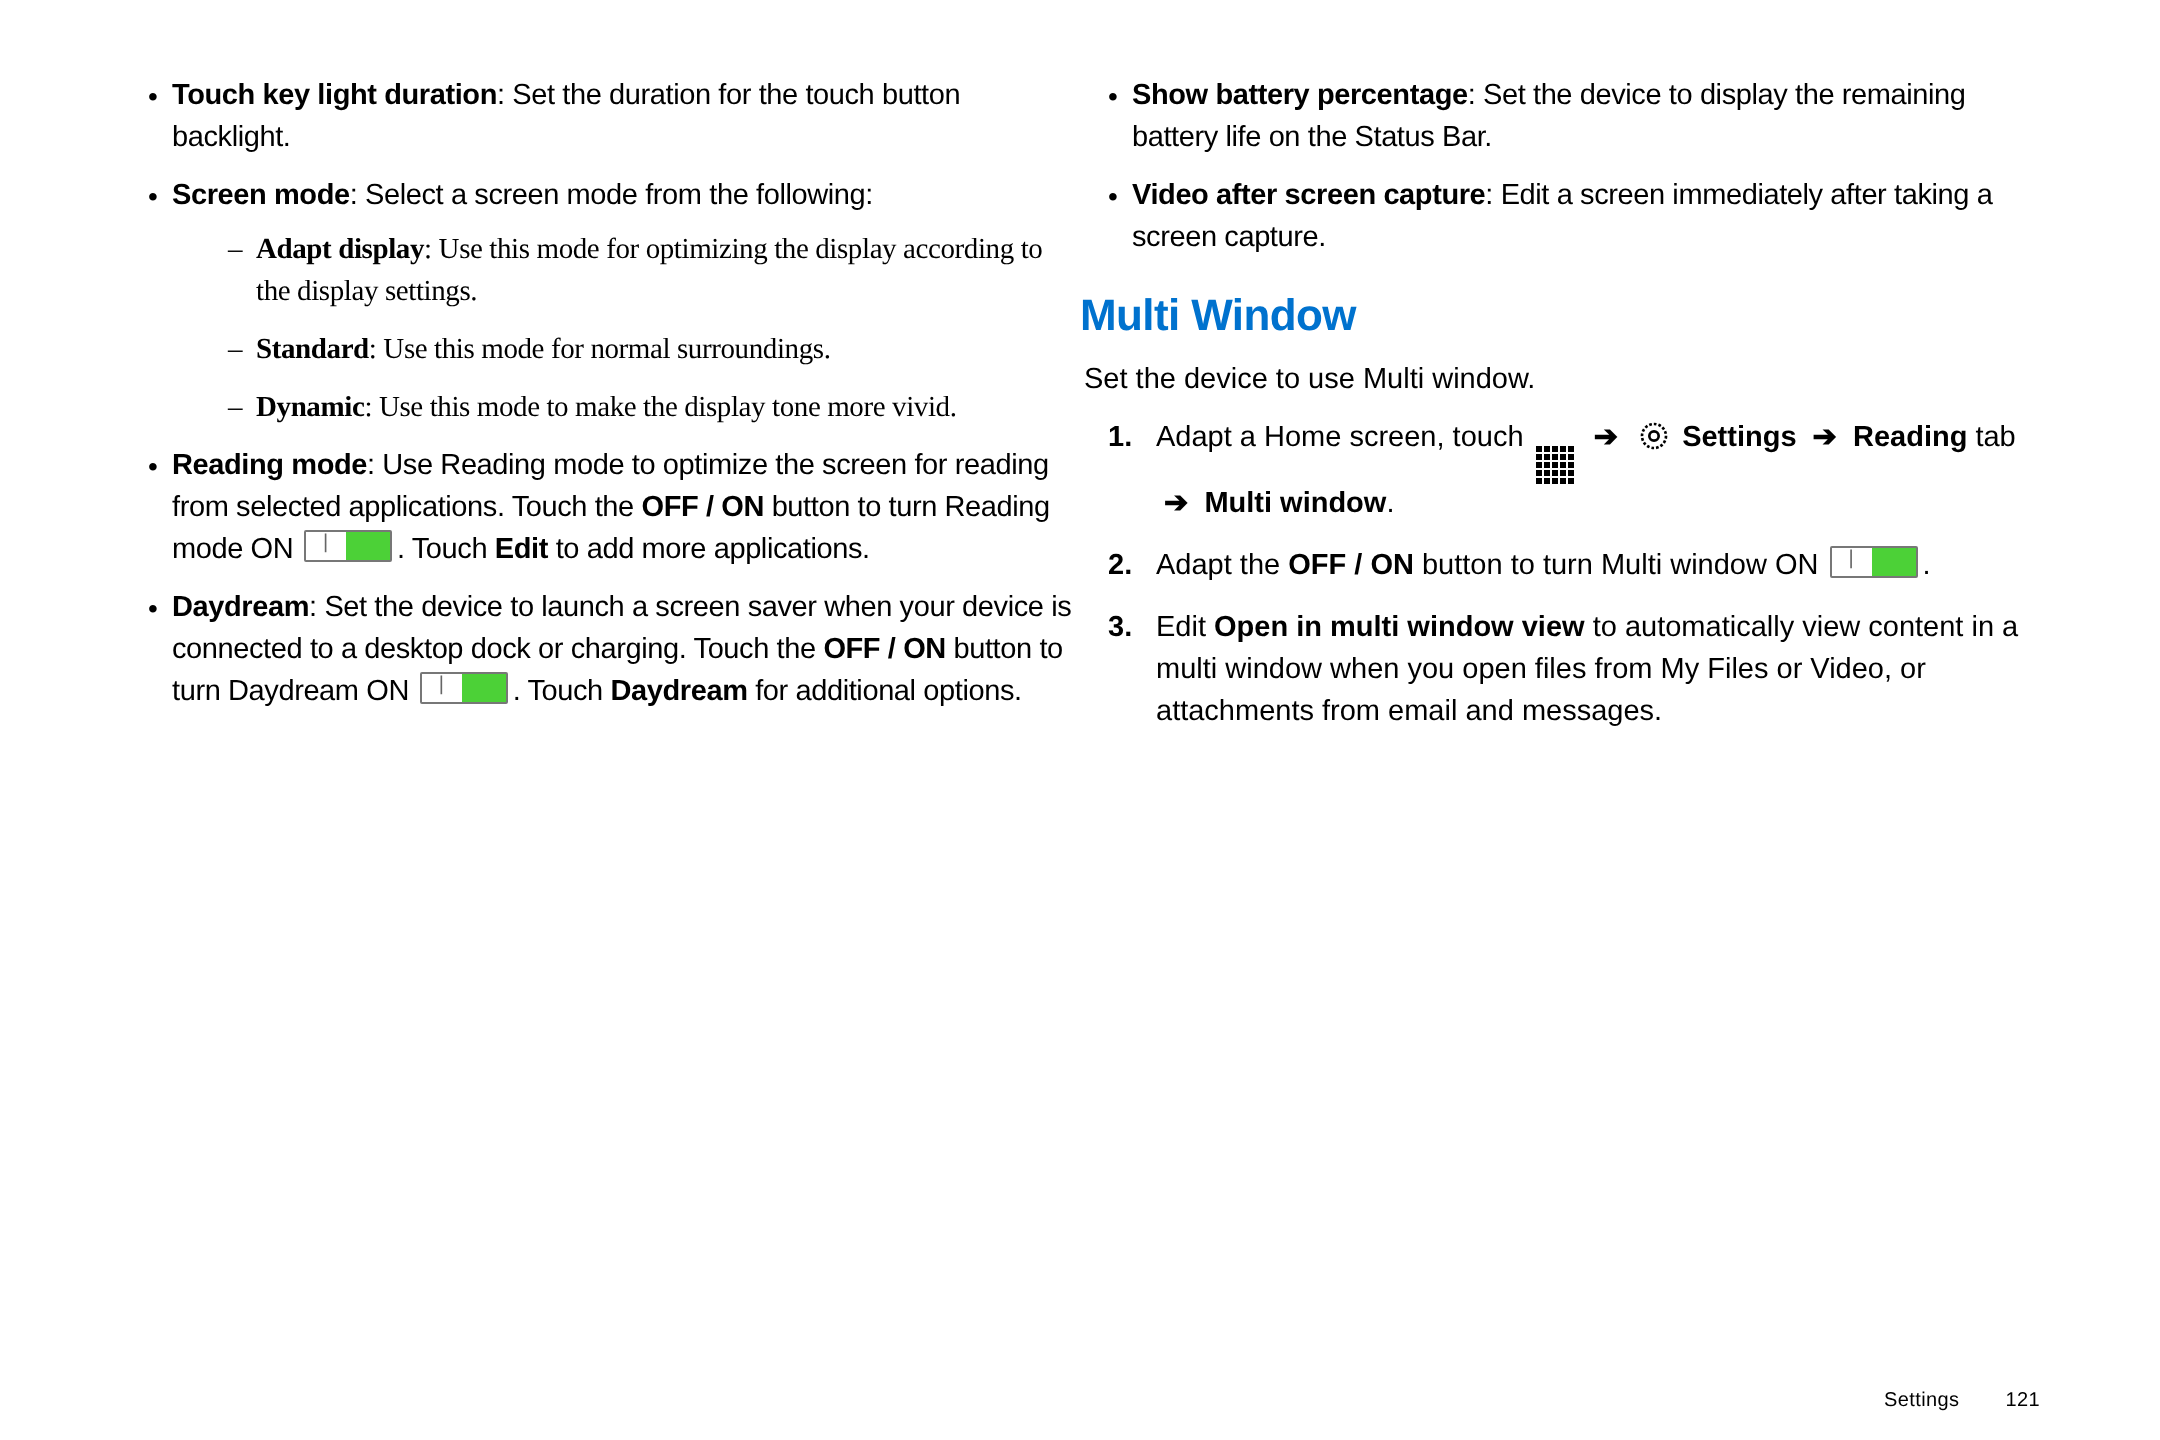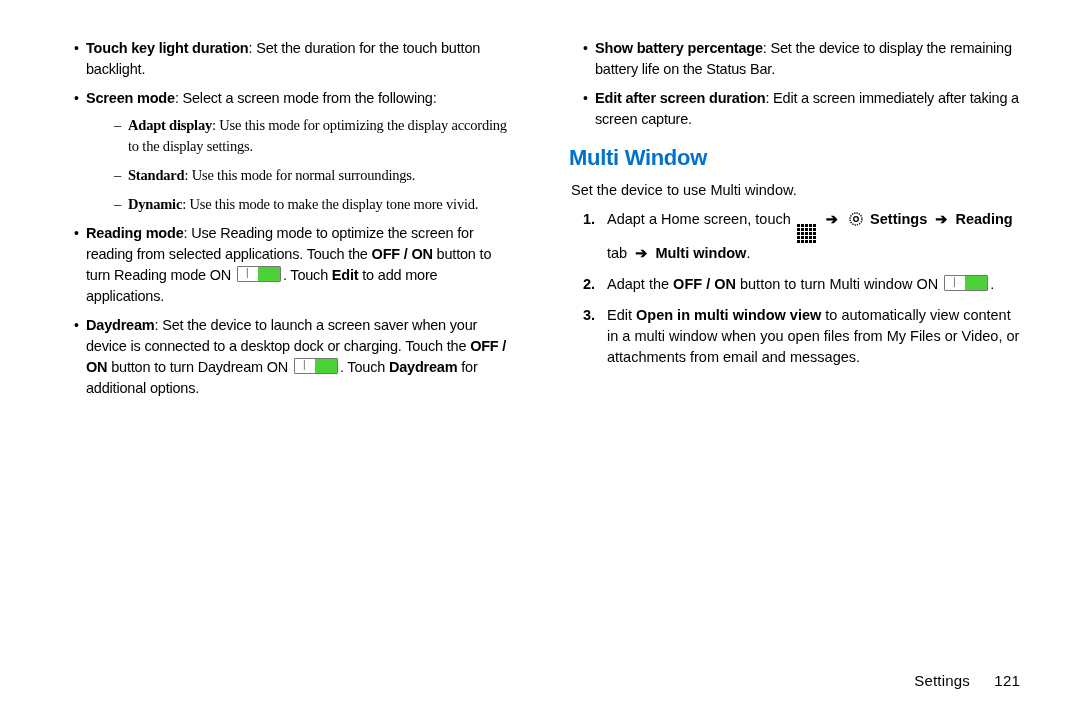--- a/index.html
+++ b/index.html
@@ -10,21 +10,20 @@
     line-height: 1.45;
     color: #000;
     background: #fff;
     width: 1080px;
     height: 720px;
     padding: 38px 60px 20px 60px;
     position: relative;
   }
   .page {
     display: flex;
-    gap: 58px;
   }
   .col {
     flex: 1;
     min-width: 0;
   }
   ul.bullet {
     list-style: none;
     padding-left: 14px;
     margin: 0;
   }
@@ -85,23 +84,23 @@
   ol.steps > li::before {
     counter-increment: step;
     content: counter(step) ".";
     font-weight: bold;
     position: absolute;
     left: -10px;
     top: 0;
   }
   .footer {
     position: absolute;
-    bottom: 28px;
+    bottom: 12px;
     right: 60px;
-    font-size: 15px;
+    font-size: 10px;
     letter-spacing: 0.2px;
     text-align: center;
   }
   .footer .num { margin-left: 20px; }
   .toggle {
     display: inline-block;
     width: 44px;
     height: 16px;
     border: 1.5px solid #777;
     background: #fff;
@@ -174,21 +173,21 @@
       </li>
       <li>
         <span class="bold">Daydream</span><span>: Set the device to launch a screen saver when your device is connected to a desktop dock or charging. Touch the </span><span class="bold">OFF / ON</span><span> button to turn Daydream ON </span><span class="toggle"></span><span>. Touch </span><span class="bold">Daydream</span><span> for additional options.</span>
       </li>
     </ul>
   </div>
 
   <div class="col">
     <ul class="bullet">
       <li><span class="bold">Show battery percentage</span><span>: Set the device to display the remaining battery life on the Status Bar.</span></li>
-      <li><span class="bold">Edit after screen duration</span><span>: Edit a screen immediately after taking a screen capture.</span></li>
+      <li><span class="bold">Video after screen capture</span><span>: Edit a screen immediately after taking a screen capture.</span></li>
     </ul>
 
     <h2 class="section">Multi Window</h2>
     <p class="intro">Set the device to use Multi window.</p>
 
     <ol class="steps">
       <li>
         <span>Adapt a Home screen, touch </span>
         <span class="apps-icon">
             <span></span>

